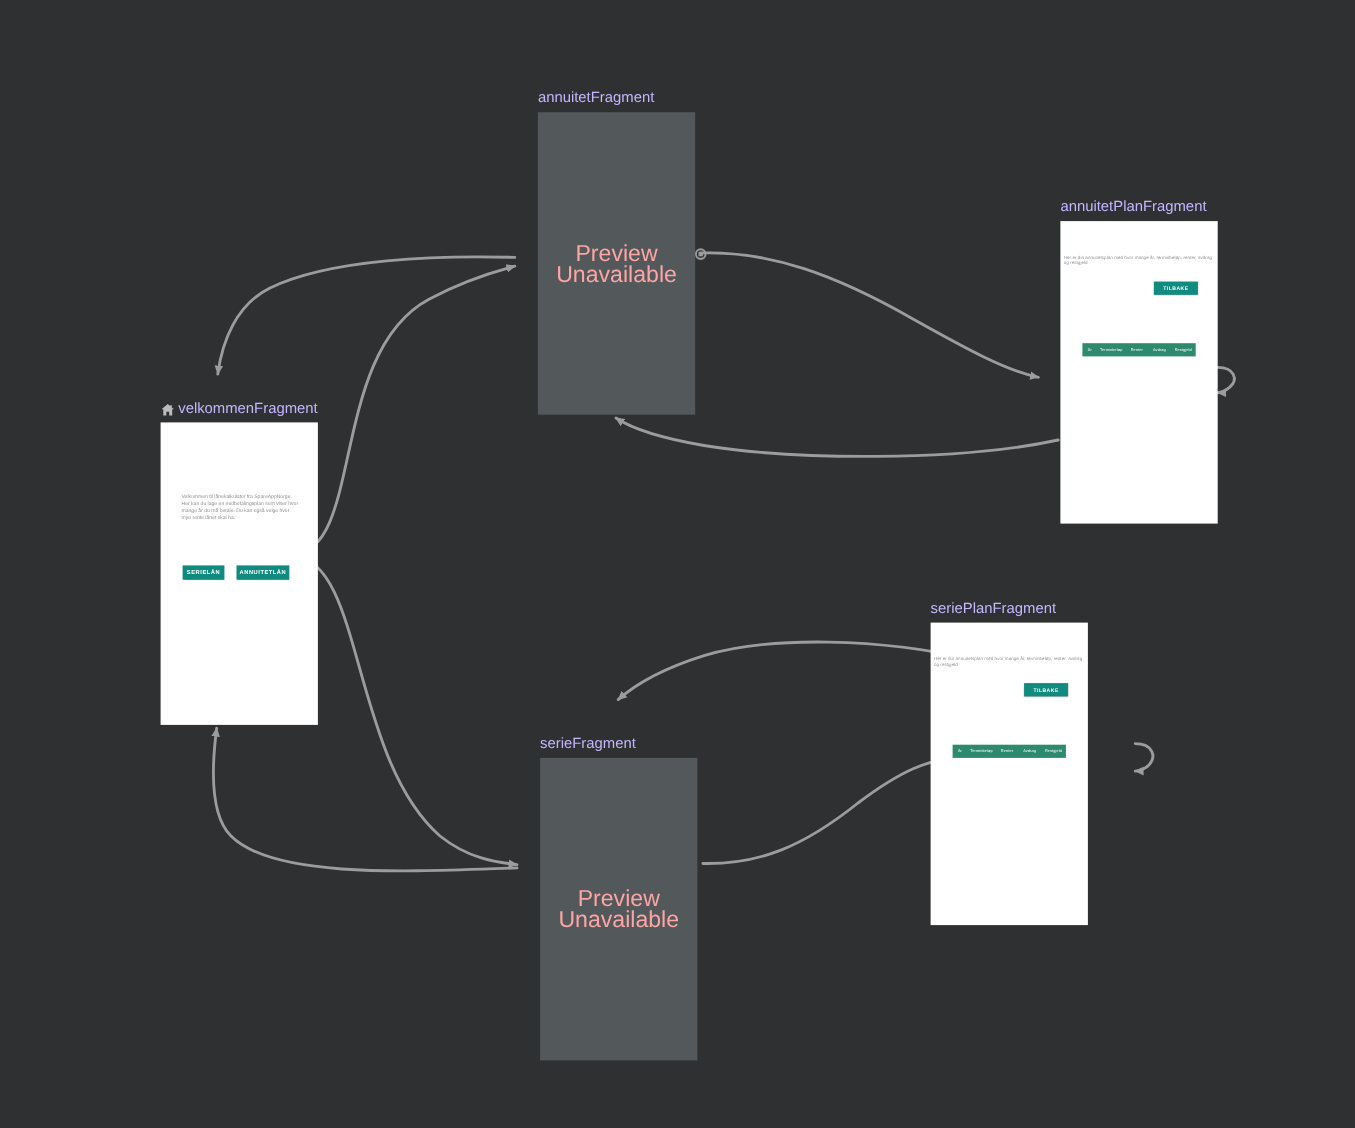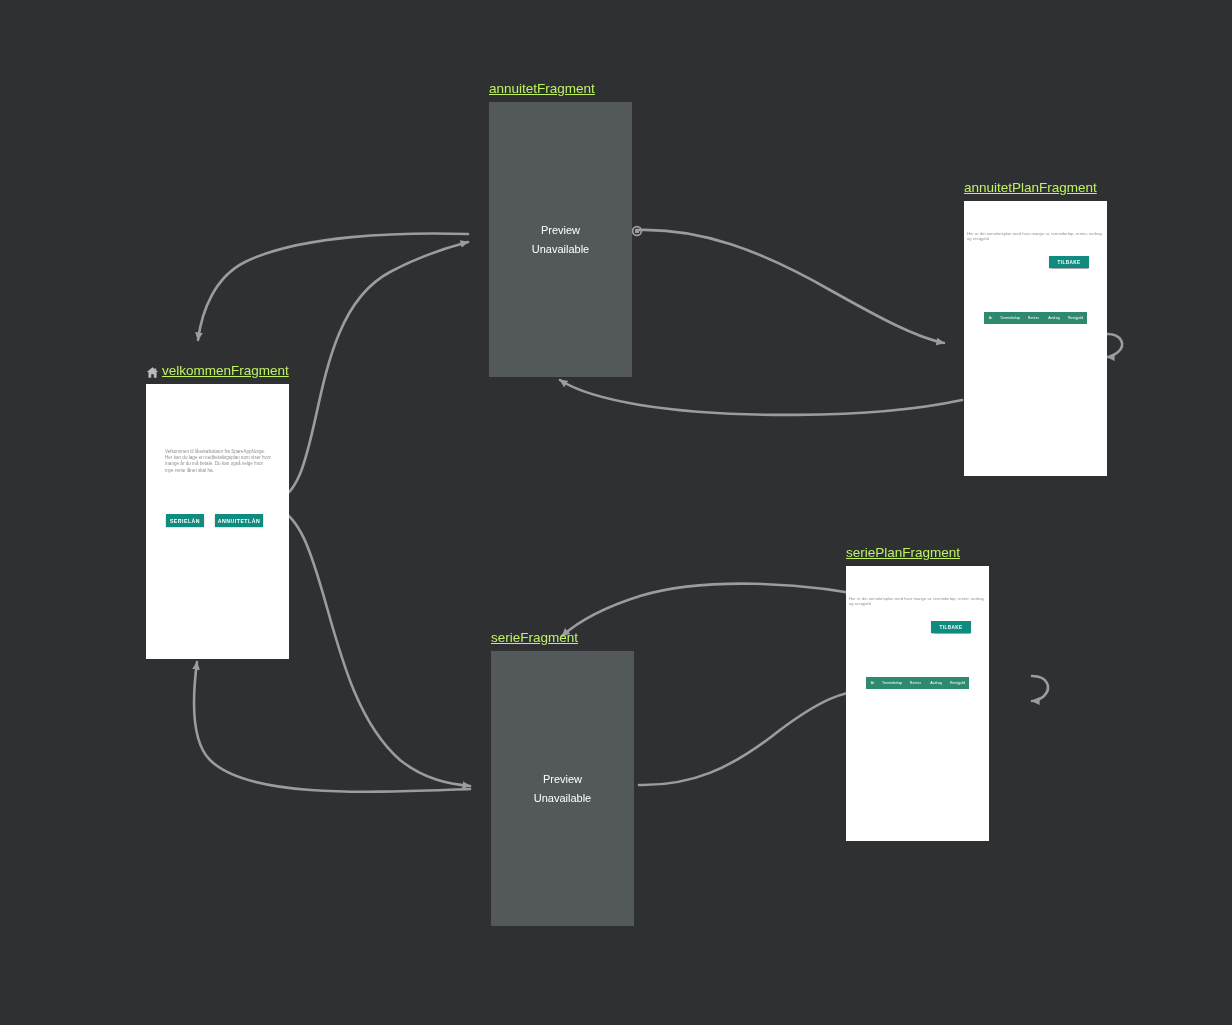--- a/index.html
+++ b/index.html
@@ -16,41 +16,40 @@
   }
   #edges {
     position: absolute; left: 0; top: 0;
     width: 1232px; height: 1025px;
     pointer-events: none;
   }
 
   
   .node { position: absolute; }
   .node-label {
-    color: #bef264;
+    color: #c4b5fd;
     font-size: 13.5px;
     line-height: 16px;
     white-space: nowrap;
     margin-bottom: 5px;
     display: flex;
     align-items: center;
     gap: 3px;
-    text-decoration: underline;
   }
   .home-icon { display: inline-block; width: 13px; height: 13px; position: relative; top: 1px; }
 
   
   .frame-unavailable {
     background: #53585b;
     display: flex;
     align-items: center;
     justify-content: center;
     text-align: center;
-    color: #ffffff;
-    font-size: 11px;
+    color: #fca5a5;
+    font-size: 21px;
     line-height: 19px;
     font-weight: 300;
   }
 
   
   .frame-preview {
     background: #ffffff;
     position: relative;
     overflow: hidden;
   }
@@ -175,21 +174,21 @@
       <span>annuitetFragment</span>
     </div>
     <div class="frame-unavailable" style="width:143px; height:275px;">
       <div>
         <div>Preview</div>
         <div>Unavailable</div>
       </div>
     </div>
   </div>
 
-  <div class="node" style="left:491px; top:630px;">
+  <div class="node" style="left:491px; top:668px;">
     <div class="node-label">
       <span>serieFragment</span>
     </div>
     <div class="frame-unavailable" style="width:143px; height:275px;">
       <div>
         <div>Preview</div>
         <div>Unavailable</div>
       </div>
     </div>
   </div>

